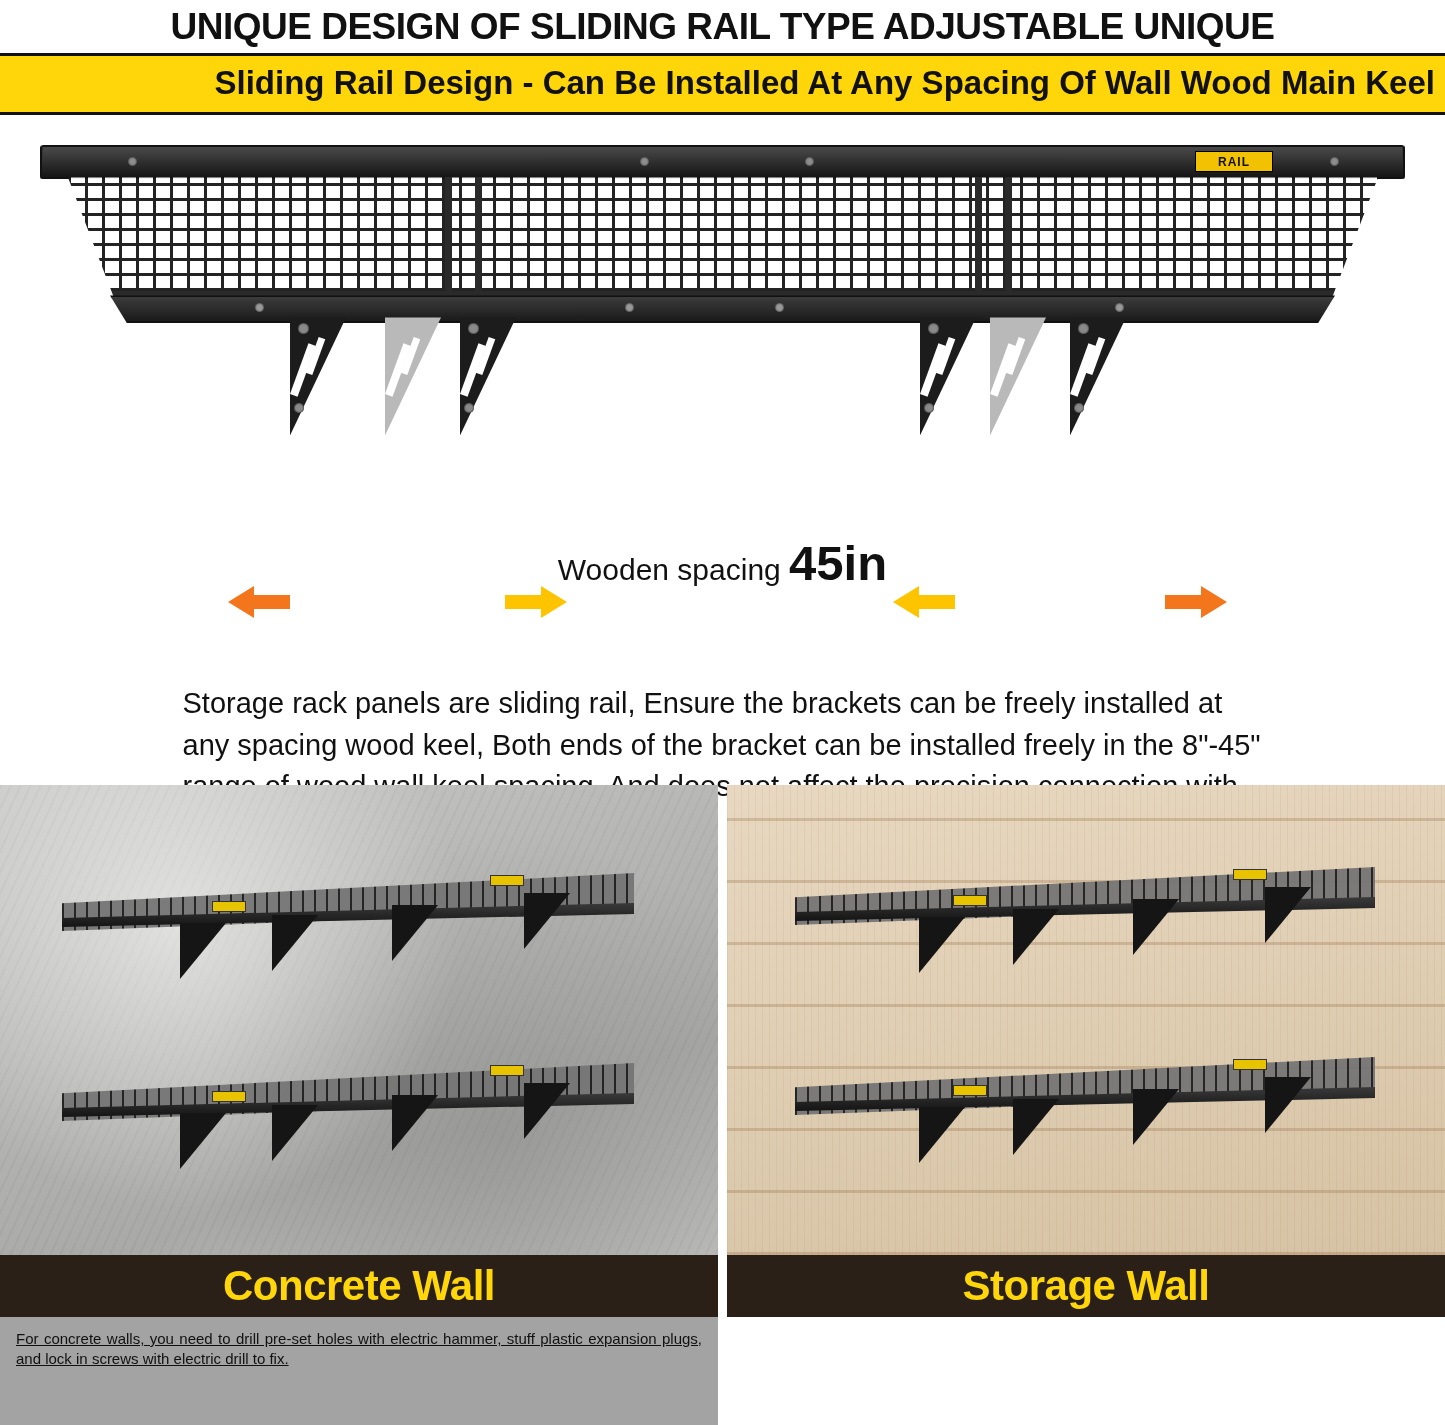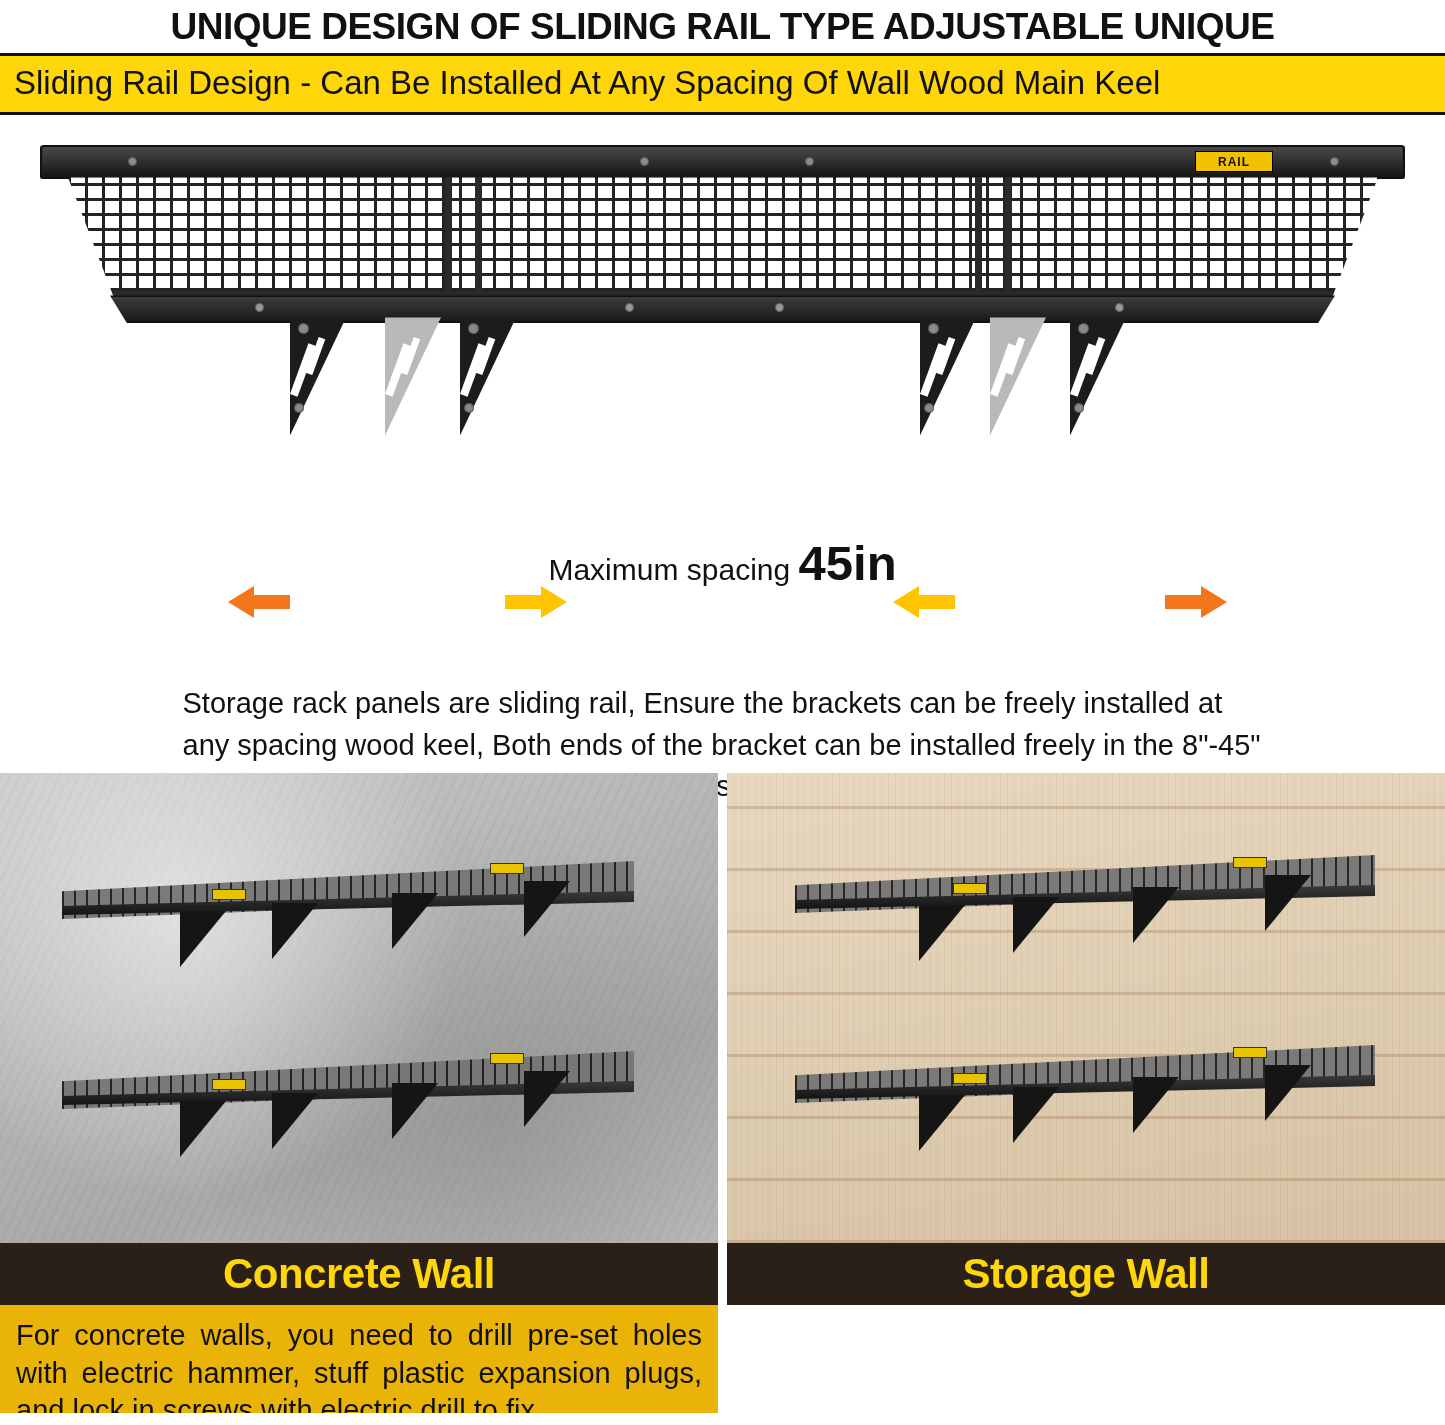--- a/index.html
+++ b/index.html
@@ -25,25 +25,25 @@
     letter-spacing: -0.5px;
     color: #111;
     padding: 8px 20px 6px 20px;
     line-height: 1.05;
     white-space: nowrap;
   }
   .subbar {
     background: #ffd60a;
     border-top: 3px solid #111;
     border-bottom: 3px solid #111;
-    text-align: left;
-    font-weight: normal;
+    text-align: right;
+    font-weight: bold;
     font-size: 33px;
     color: #111;
-    padding: 10px 10px 12px 14px;
+    padding: 10px 10px 12px 1px;
     line-height: 1.05;
     white-space: nowrap;
   }
 
   
   .diagram {
     position: relative;
     height: 560px;
   }
 
@@ -193,21 +193,21 @@
     padding: 8px 0 22px 0;
     font-size: 29px;
     line-height: 1.42;
     color: #111;
     text-align: left;
   }
 
   
   .panels {
     position: absolute;
-    bottom: 12px;
+    bottom: 0;
     left: 0;
     width: 1445px;
     height: 640px;
     display: flex;
     gap: 9px;
   }
   .panel {
     position: relative;
     width: 718px;
     height: 640px;
@@ -288,26 +288,27 @@
     font-weight: bold;
     font-size: 42px;
     letter-spacing: -0.5px;
   }
   .caption-body {
     position: absolute;
     left: 0;
     top: 532px;
     width: 718px;
     height: 108px;
-    background: #eab308;
-    color: #111;
-    font-size: 29px;
+    background: #a3a3a3;
+    color: #111;
+    font-size: 15px;
     line-height: 1.30;
     padding: 12px 16px 10px 16px;
     text-align: justify;
+    text-decoration: underline;
   }
 </style>
 </head>
 <body>
 
 <div class="page">
 
   <div class="headline">UNIQUE DESIGN OF SLIDING RAIL TYPE ADJUSTABLE UNIQUE</div>
   <div class="subbar">Sliding Rail Design - Can Be Installed At Any Spacing Of Wall Wood Main Keel</div>
 
@@ -369,21 +370,21 @@
       <div class="bracket" style="left:1030px;">
         <div class="tri"></div>
         <div class="cut" style="left:9px; top:26px; width:8px; height:54px; transform:rotate(20deg);"></div>
         <div class="cut" style="left:22px; top:20px; width:7px; height:38px; transform:rotate(20deg);"></div>
         <div class="pin"></div>
         <div class="pin2"></div>
       </div>
     </div>
 
     <div class="spacing-label">
-      <span>Maximum spacing</span>
+      <span>Wooden spacing</span>
       <span class="val">45in</span>
     </div>
 
     <div class="arrow" style="left:228px;">
       <svg width="62" height="34" viewBox="0 0 62 34">
           <polygon points="0,17 26,1 26,10 62,10 62,24 26,24 26,33" fill="#f4761c"></polygon>
         </svg>
     </div>
     <div class="arrow" style="left:505px;">
       <svg width="62" height="34" viewBox="0 0 62 34">

